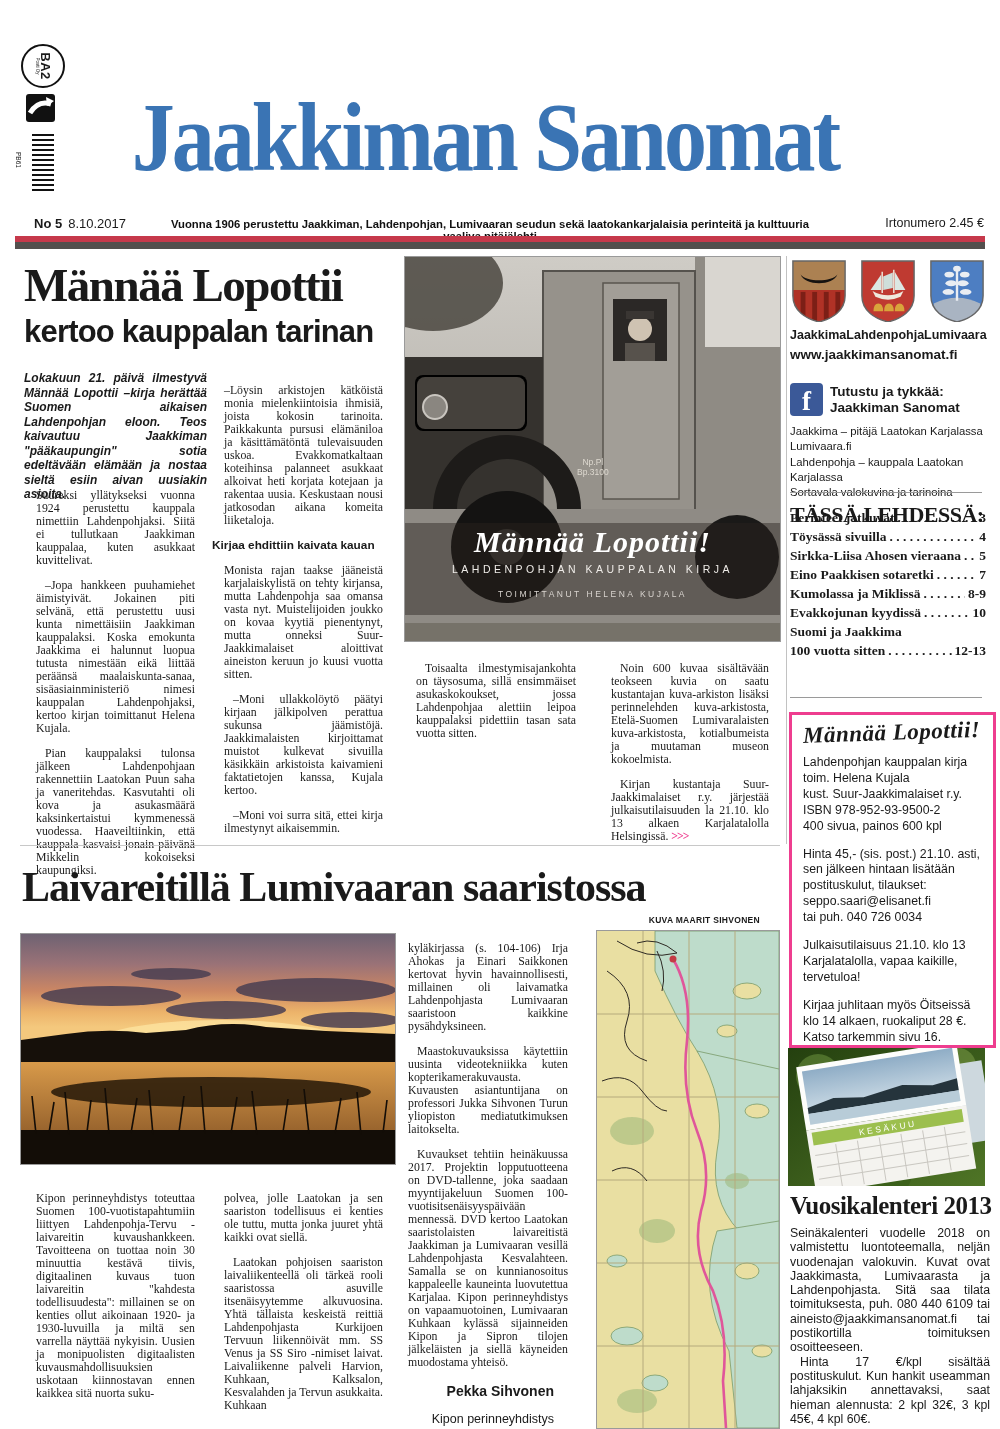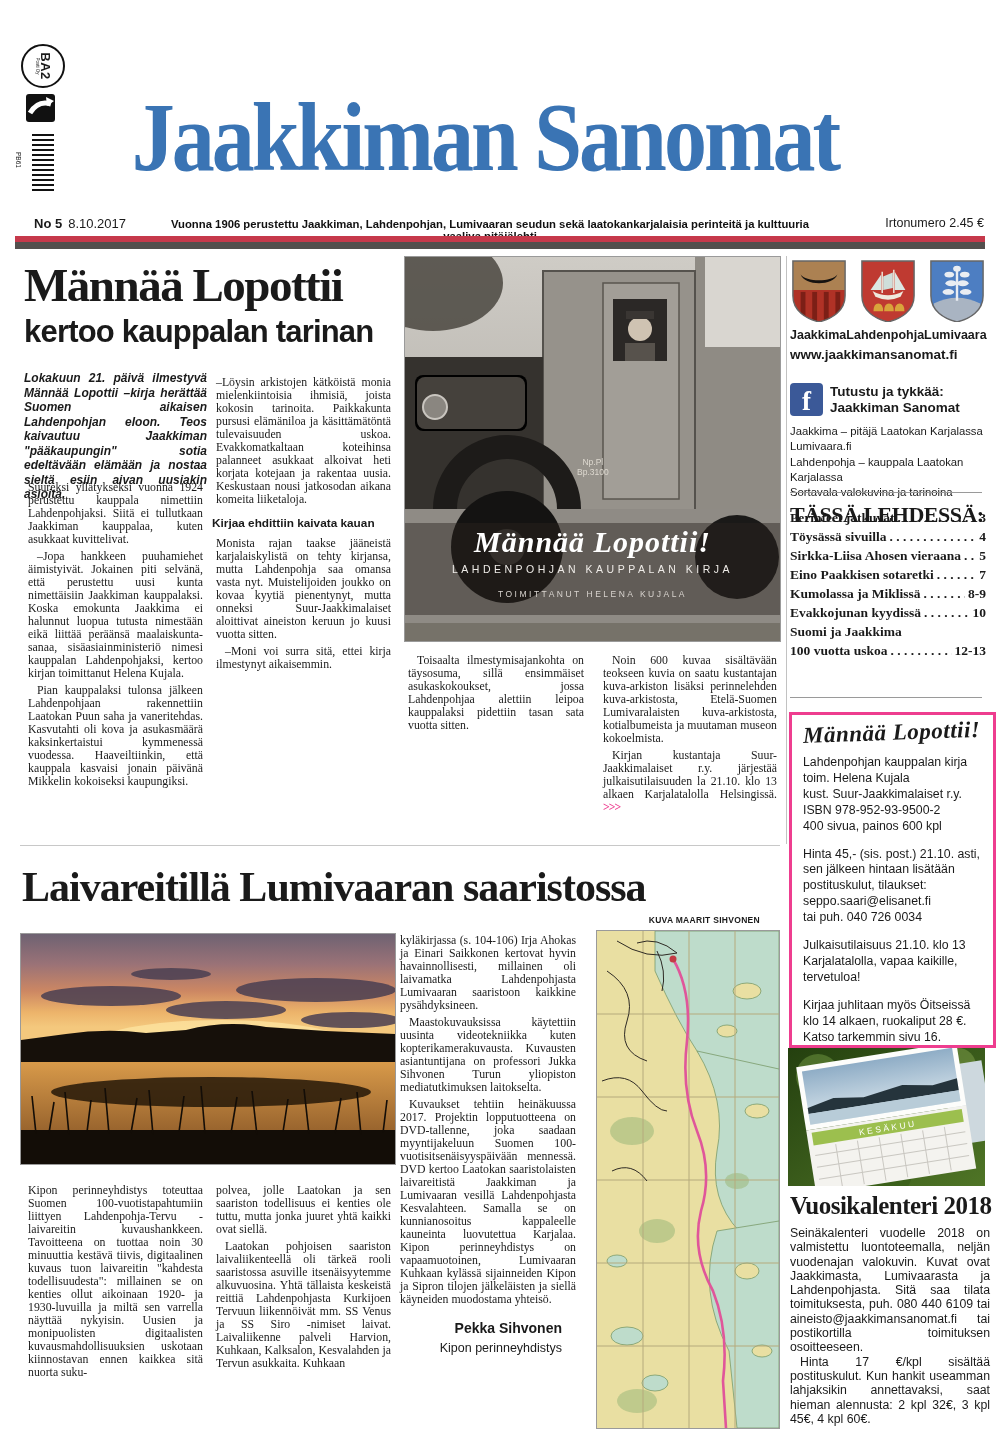--- a/index.html
+++ b/index.html
@@ -23,21 +23,21 @@
     font-weight:bold;font-size:86px;letter-spacing:-3px;color:#3a74b4;
     transform:scaleY(1.14);transform-origin:center top;white-space:nowrap;}
   .issue-no{left:25px;top:216px;font-size:13px;}
   .issue-no b{margin-right:6px;padding-left:9px;}
   .tagline{left:165px;top:218px;width:650px;text-align:center;font-size:11.3px;font-weight:bold;color:#111;}
   .price{right:16px;top:216px;font-size:12.5px;}
   .bar-red{left:15px;top:236px;width:970px;height:6px;background:#c6394b;}
   .bar-dark{left:15px;top:242px;width:970px;height:7px;background:#534f4d;}
 
   
-  .body-col p{margin:4px;font-size:11.8px;line-height:13px;text-align:justify;}
+  .body-col p{margin:12px;font-size:11.8px;line-height:13px;text-align:justify;}
   .body-col p.ind{text-indent:9px;}
   .body-col p.gap{margin-top:12px;}
   .a1-h1{left:24px;top:260px;font-weight:bold;font-size:47px;letter-spacing:-1.5px;line-height:50px;}
   .a1-h2{left:24px;top:315px;font-family:"Liberation Sans",sans-serif;font-weight:bold;
          font-size:31px;letter-spacing:-0.8px;line-height:34px;}
   .a1-lead{left:24px;top:371px;width:183px;font-family:"Liberation Sans",sans-serif;
     font-weight:bold;font-style:italic;font-size:12px;line-height:14.5px;text-align:justify;}
   .a1-col1{left:24px;top:477px;width:183px;}
   .a1-col2{left:212px;top:372px;width:183px;}
   .subhead{font-family:"Liberation Sans",sans-serif;font-weight:bold;font-size:15.5px;
@@ -140,20 +140,21 @@
   <div class="abs a1-col1 body-col">
     <p>Suureksi yllätykseksi vuonna 1924 perustettu kauppala nimettiin Lahdenpohjaksi. Siitä ei tullutkaan Jaakkiman kauppalaa, kuten asukkaat kuvittelivat.</p>
     <p class="ind">–Jopa hankkeen puuhamiehet äimistyivät. Jokainen piti selvänä, että perustettu uusi kunta nimettäisiin Jaakkiman kauppalaksi. Koska emokunta Jaakkima ei halunnut luopua tutusta nimestään eikä liittää peräänsä maalaiskunta-sanaa, sisäasiainministeriö nimesi kauppalan Lahdenpohjaksi, kertoo kirjan toimittanut Helena Kujala.</p>
     <p class="ind">Pian kauppalaksi tulonsa jälkeen Lahdenpohjaan rakennettiin Laatokan Puun saha ja vaneritehdas. Kasvutahti oli kova ja asukasmäärä kaksinkertaistui kymmenessä vuodessa. Haaveiltiinkin, että kauppala kasvaisi jonain päivänä Mikkelin kokoiseksi kaupungiksi.</p>
   </div>
 
   <div class="abs a1-col2 body-col">
     <p>–Löysin arkistojen kätköistä monia mielenkiintoisia ihmisiä, joista kokosin tarinoita. Paikkakunta pursusi elämäniloa ja käsittämätöntä tulevaisuuden uskoa. Evakkomatkaltaan koteihinsa palanneet asukkaat alkoivat heti korjata kotejaan ja rakentaa uusia. Keskustaan nousi jatkosodan aikana komeita liiketaloja.</p>
     <p class="subhead">Kirjaa ehdittiin kaivata kauan</p>
     <p>Monista rajan taakse jääneistä karjalaiskylistä on tehty kirjansa, mutta Lahdenpohja saa omansa vasta nyt. Muistelijoiden joukko on kovaa kyytiä pienentynyt, mutta onneksi Suur-Jaakkimalaiset aloittivat aineiston keruun jo kuusi vuotta sitten.</p>
+    <p class="ind">–Moni ullakkolöytö päätyi kirjaan jälkipolven perattua sukunsa jäämistöjä. Jaakkimalaisten kirjoittamat muistot kulkevat sivuilla käsikkäin arkistoista kaivamieni faktatietojen kanssa, Kujala kertoo.</p>
     <p class="ind">–Moni voi surra sitä, ettei kirja ilmestynyt aikaisemmin.</p>
   </div>
 
   <div class="abs photo-truck">
     <svg width="375" height="384" viewBox="0 0 375 384">
       <defs>
         <linearGradient id="bgG" x1="0" y1="0" x2="0" y2="1">
           <stop offset="0" stop-color="#cfccc6"></stop>
             <stop offset="1" stop-color="#a39f98"></stop>
         </linearGradient>
@@ -309,21 +310,21 @@
       </div>
     <div class="toc-row">
         <span>Evakkojunan kyydissä</span>
         <span class="toc-leader">. . . . . . . . . . . . . . . . . . . . . . . .</span>
         <span>10</span>
       </div>
     <div class="toc-row">
         <span>Suomi ja Jaakkima</span>
       </div>
     <div class="toc-row">
-        <span>100 vuotta uskoa</span>
+        <span>100 vuotta sitten</span>
         <span class="toc-leader">. . . . . . . . . . . . . . . . . . . . . . . .</span>
         <span>12-13</span>
       </div>
   </div>
   <div class="abs sb sb-div2"></div>
 
   <div class="abs book-box sans">
     <div class="book-title">Männää Lopottii!</div>
     <p>Lahdenpohjan kauppalan kirja
 toim. Helena Kujala
@@ -376,21 +377,21 @@
           <line x1="67" y1="88" x2="67" y2="132"></line>
             <line x1="89" y1="88" x2="89" y2="132"></line>
           <line x1="111" y1="88" x2="111" y2="132"></line>
             <line x1="133" y1="88" x2="133" y2="132"></line>
           <line x1="155" y1="88" x2="155" y2="132"></line>
         </g>
       </g>
     </svg>
   </div>
 
-  <div class="abs cal-title">Vuosikalenteri 2018</div>
+  <div class="abs cal-title">Vuosikalenteri 2013</div>
   <div class="abs cal-text">
     <p>Seinäkalenteri vuodelle 2018 on valmistettu luontoteemalla, neljän vuodenajan valokuvin. Kuvat ovat Jaakkimasta, Lumivaarasta ja Lahdenpohjasta. Sitä saa tilata toimituksesta, puh. 080 440 6109 tai aineisto@jaakkimansanomat.fi tai postikortilla toimituksen osoitteeseen.</p>
     <p class="ind">Hinta 17 €/kpl sisältää postituskulut. Kun hankit useamman lahjaksikin annettavaksi, saat hieman alennusta: 2 kpl 32€, 3 kpl 45€, 4 kpl 60€.</p>
   </div>
 
   <div class="abs a2-h1">Laivareitillä Lumivaaran saaristossa</div>
   <div class="abs a2-credit">KUVA MAARIT SIHVONEN</div>
 
   <div class="abs photo-sunset">
     <svg width="374" height="230" viewBox="0 0 374 230">

